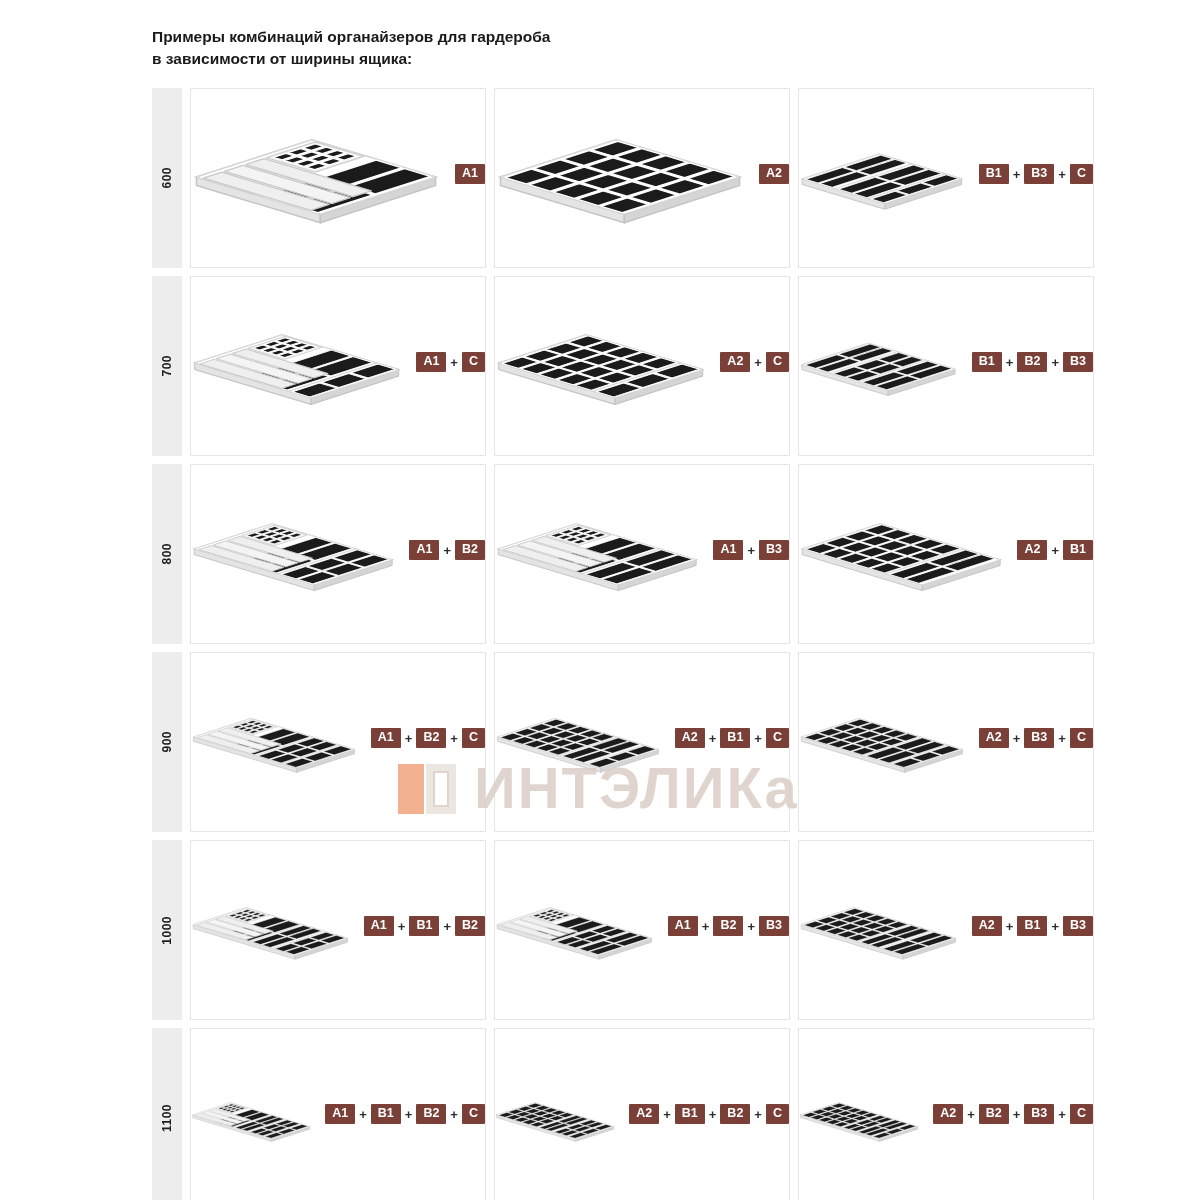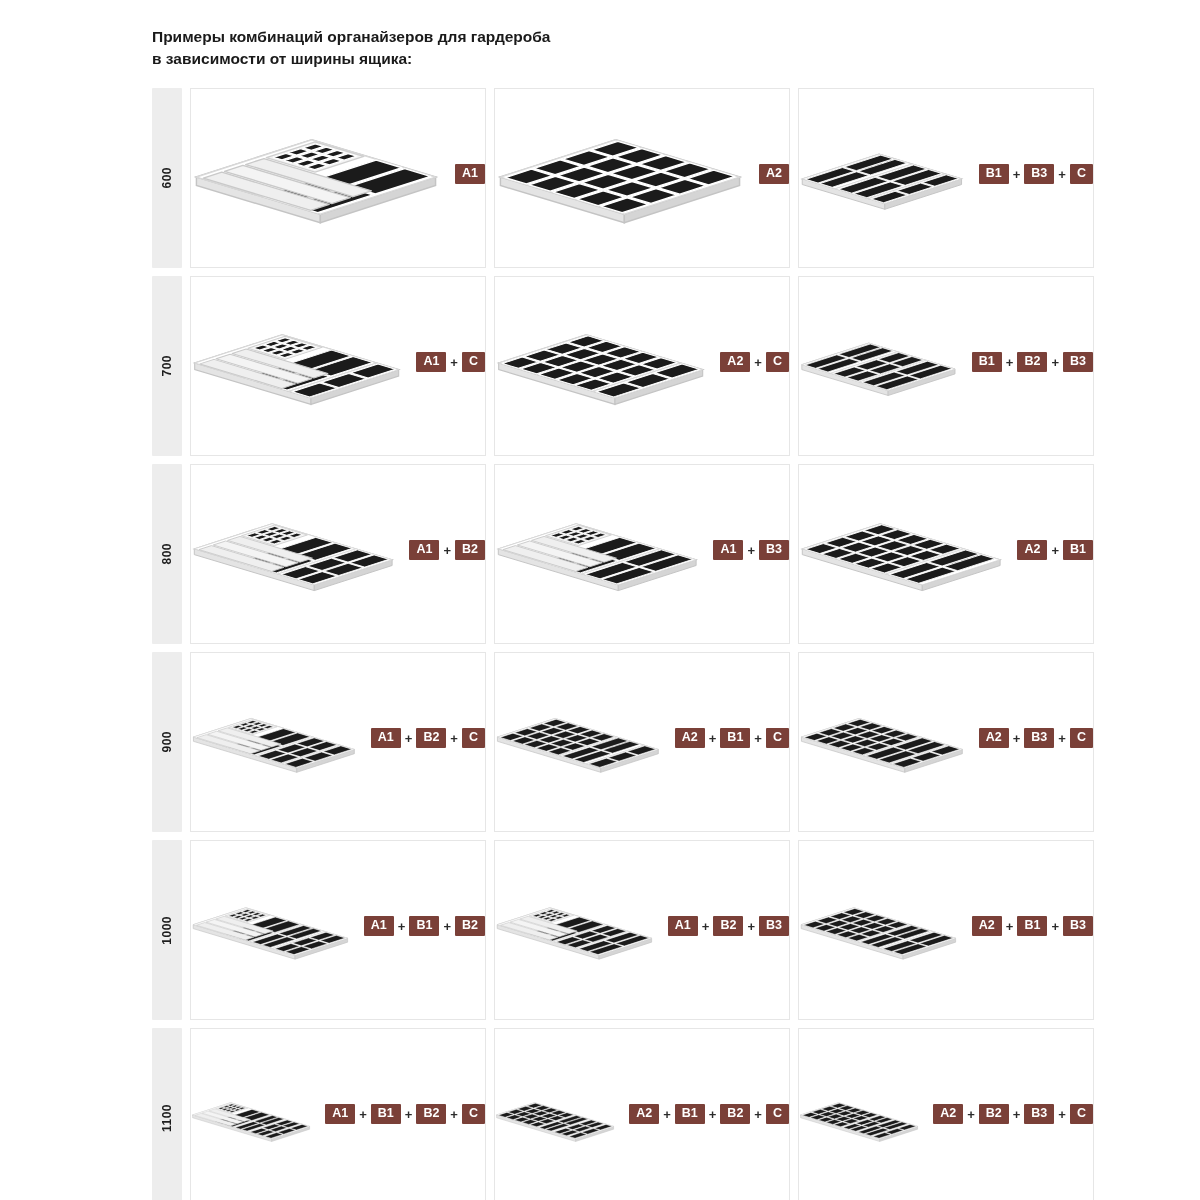--- a/index.html
+++ b/index.html
@@ -1065,14 +1065,23 @@
               <span class="plus">+</span>
               <span class="tag">B3</span>
               <span class="plus">+</span>
               <span class="tag">C</span>
             </div>
           </div>
         </div>
       </div>
     </div>
 
+  <div class="watermark">
+    <svg class="wm-mark" viewBox="0 0 66 66">
+      <rect x="2" y="8" width="26" height="50" fill="#f0a07a"></rect>
+      <rect x="30" y="8" width="30" height="50" fill="#e9e1da"></rect>
+      <rect x="38" y="16" width="14" height="34" fill="#ffffff"></rect>
+      <rect x="38" y="16" width="14" height="34" fill="none" stroke="#d9cdc4" stroke-width="2"></rect>
+    </svg>
+    <div class="wm-text">ИНТЭЛИКа</div>
+  </div>
 
 </div>
 
 </body></html>

